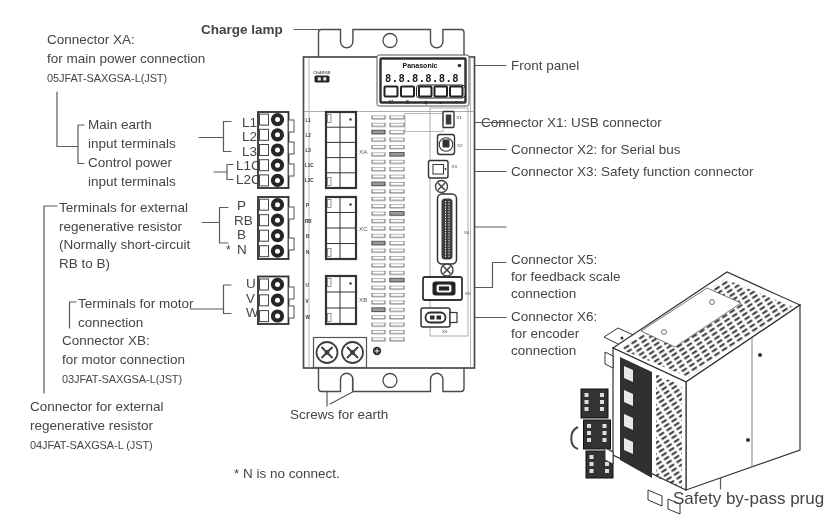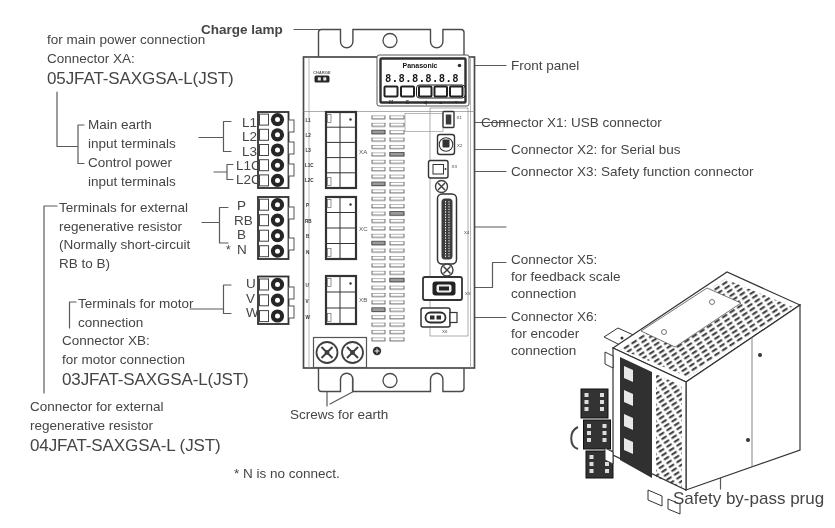--- a/index.html
+++ b/index.html
@@ -1,21 +1,21 @@
 <!DOCTYPE html>
 <html><head>
 <meta charset="utf-8">
 <style>
   html,body{margin:0;padding:0;background:#fff;}
   #stage{position:relative;width:835px;height:528px;background:#ffffff;overflow:hidden;
          font-family:"Liberation Sans",sans-serif;}
   #art{position:absolute;left:0;top:0;}
   .lbl{position:absolute;color:#454545;font:13.5px/18.5px "Liberation Sans",sans-serif;white-space:nowrap;}
   .lbl span{display:block;}
-  .part{font-size:17px;line-height:13px;margin-top:4px;letter-spacing:-0.1px;}
+  .part{font-size:11px;line-height:13px;margin-top:4px;letter-spacing:-0.1px;}
   .pin-col{position:absolute;color:#454545;font-family:"Liberation Sans",sans-serif;font-size:13.5px;white-space:nowrap;}
   .pin-col span{display:block;}
   .xa-col span{height:14.3px;line-height:14.3px;}
   .xa-col span.ind{padding-left:6px;}
   .xc-col span{height:14.5px;line-height:14.5px;}
   .xc-col span.ind{padding-left:3px;}
   .xb-col span{height:14.5px;line-height:14.5px;}
   .ast{position:absolute;color:#454545;font-size:12px;}
   .r5,.r6{line-height:17px;}
 </style>
@@ -368,22 +368,22 @@
     <polygon points="605,352 613,356 613,368 605,364" fill="#ffffff" stroke="#333333" stroke-width="1"></polygon>
     <polygon points="605,448 613,452 613,464 605,460" fill="#ffffff" stroke="#333333" stroke-width="1"></polygon>
     <polygon points="648,490 662,496 662,506 648,500" fill="#ffffff" stroke="#333333" stroke-width="1"></polygon>
     <polygon points="668,499 680,504 680,514 668,509" fill="#ffffff" stroke="#333333" stroke-width="1"></polygon>
   </g>
 </svg>
 
 <div class="lbl" style="left:201px;top:21px;font-weight:bold;">Charge lamp</div>
 
 <div class="lbl" style="left:47px;top:31px;">
+  <span>Connector XA:</span>
   <span>for main power connection</span>
-  <span>Connector XA:</span>
   <span class="part">05JFAT-SAXGSA-L(JST)</span>
 </div>
 
 <div class="lbl" style="left:88px;top:116px;">
   <span>Main earth</span>
   <span>input terminals</span>
 </div>
 
 <div class="lbl" style="left:88px;top:154px;">
   <span>Control power</span>

